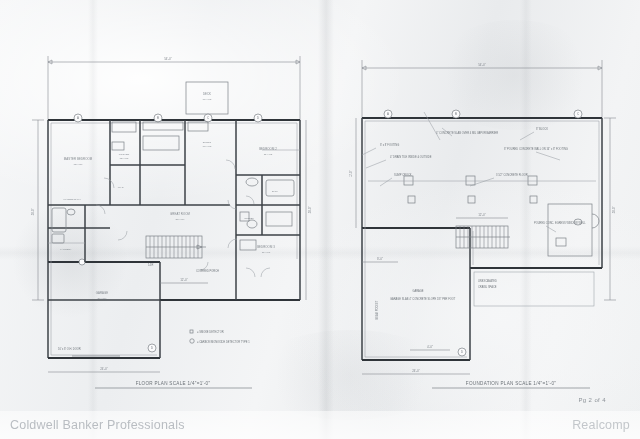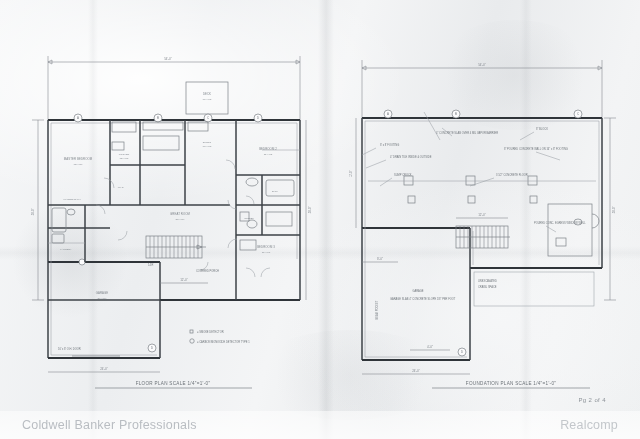--- a/index.html
+++ b/index.html
@@ -41,21 +41,21 @@
   .note{font-size:2.6px;fill:#6e747a;text-anchor:start;}
   .note-c{font-size:2.6px;fill:#6e747a;text-anchor:middle;}
   .dimtxt{font-size:3px;fill:#80868c;text-anchor:middle;}
   .title{font-size:4.6px;fill:#6b7177;text-anchor:middle;letter-spacing:.3px;}
   .bub{font-size:2.9px;fill:#70767c;text-anchor:middle;dominant-baseline:central;}
   .vtxt{font-size:2.6px;fill:#7c8288;text-anchor:middle;}
 
   
   #wm{position:absolute;left:0;right:0;bottom:0;height:28px;
       display:flex;align-items:center;justify-content:space-between;
-      padding:0 22px;box-sizing:border-box;
+      padding:0 10px;box-sizing:border-box;
       background:linear-gradient(180deg,rgba(255,255,255,.55),rgba(255,255,255,.78));}
   #wm span{font-size:12.5px;color:#b9bdc2;letter-spacing:.2px;}
   #wm .right{color:#c3c7cb;}
   #sheetno{position:absolute;right:34px;bottom:36px;font-size:6px;color:#8d9399;
            font-family:"Liberation Sans",sans-serif;letter-spacing:.4px;}
 </style>
 </head>
 <body>
 
 <div id="sheet">

